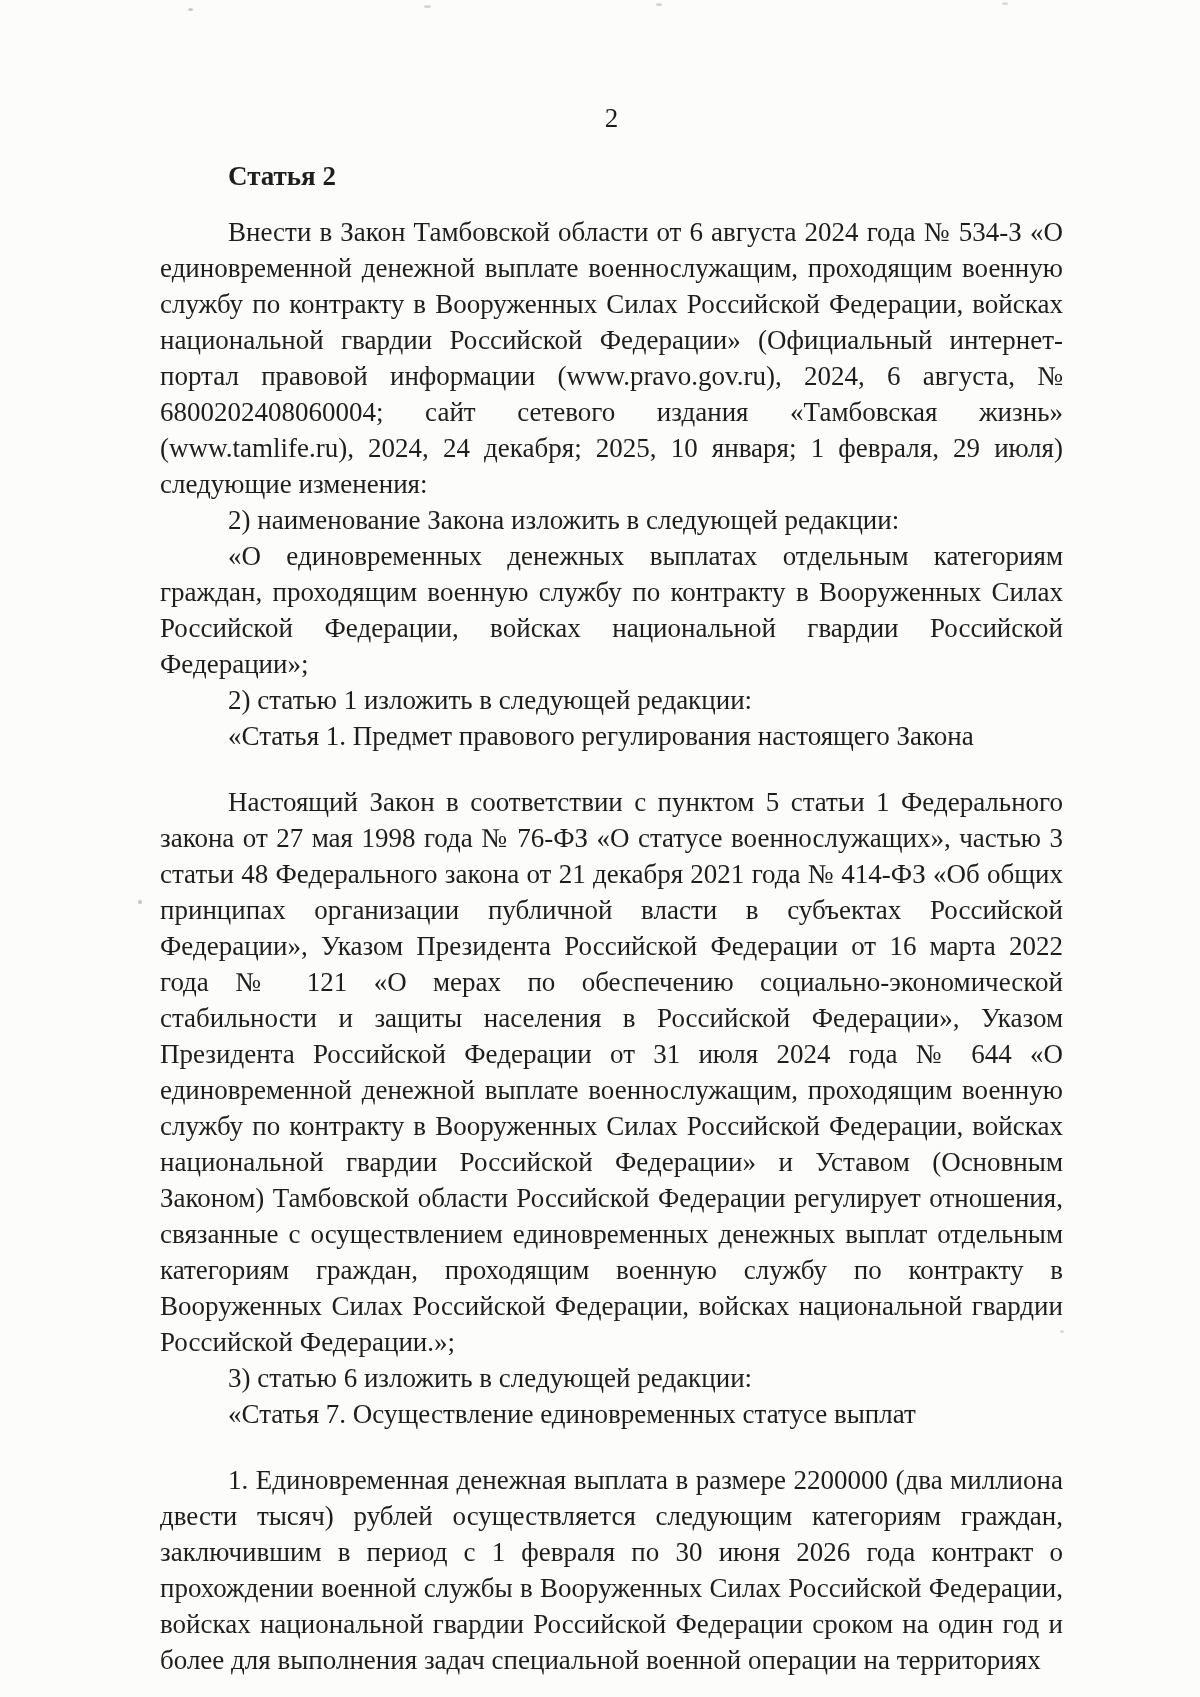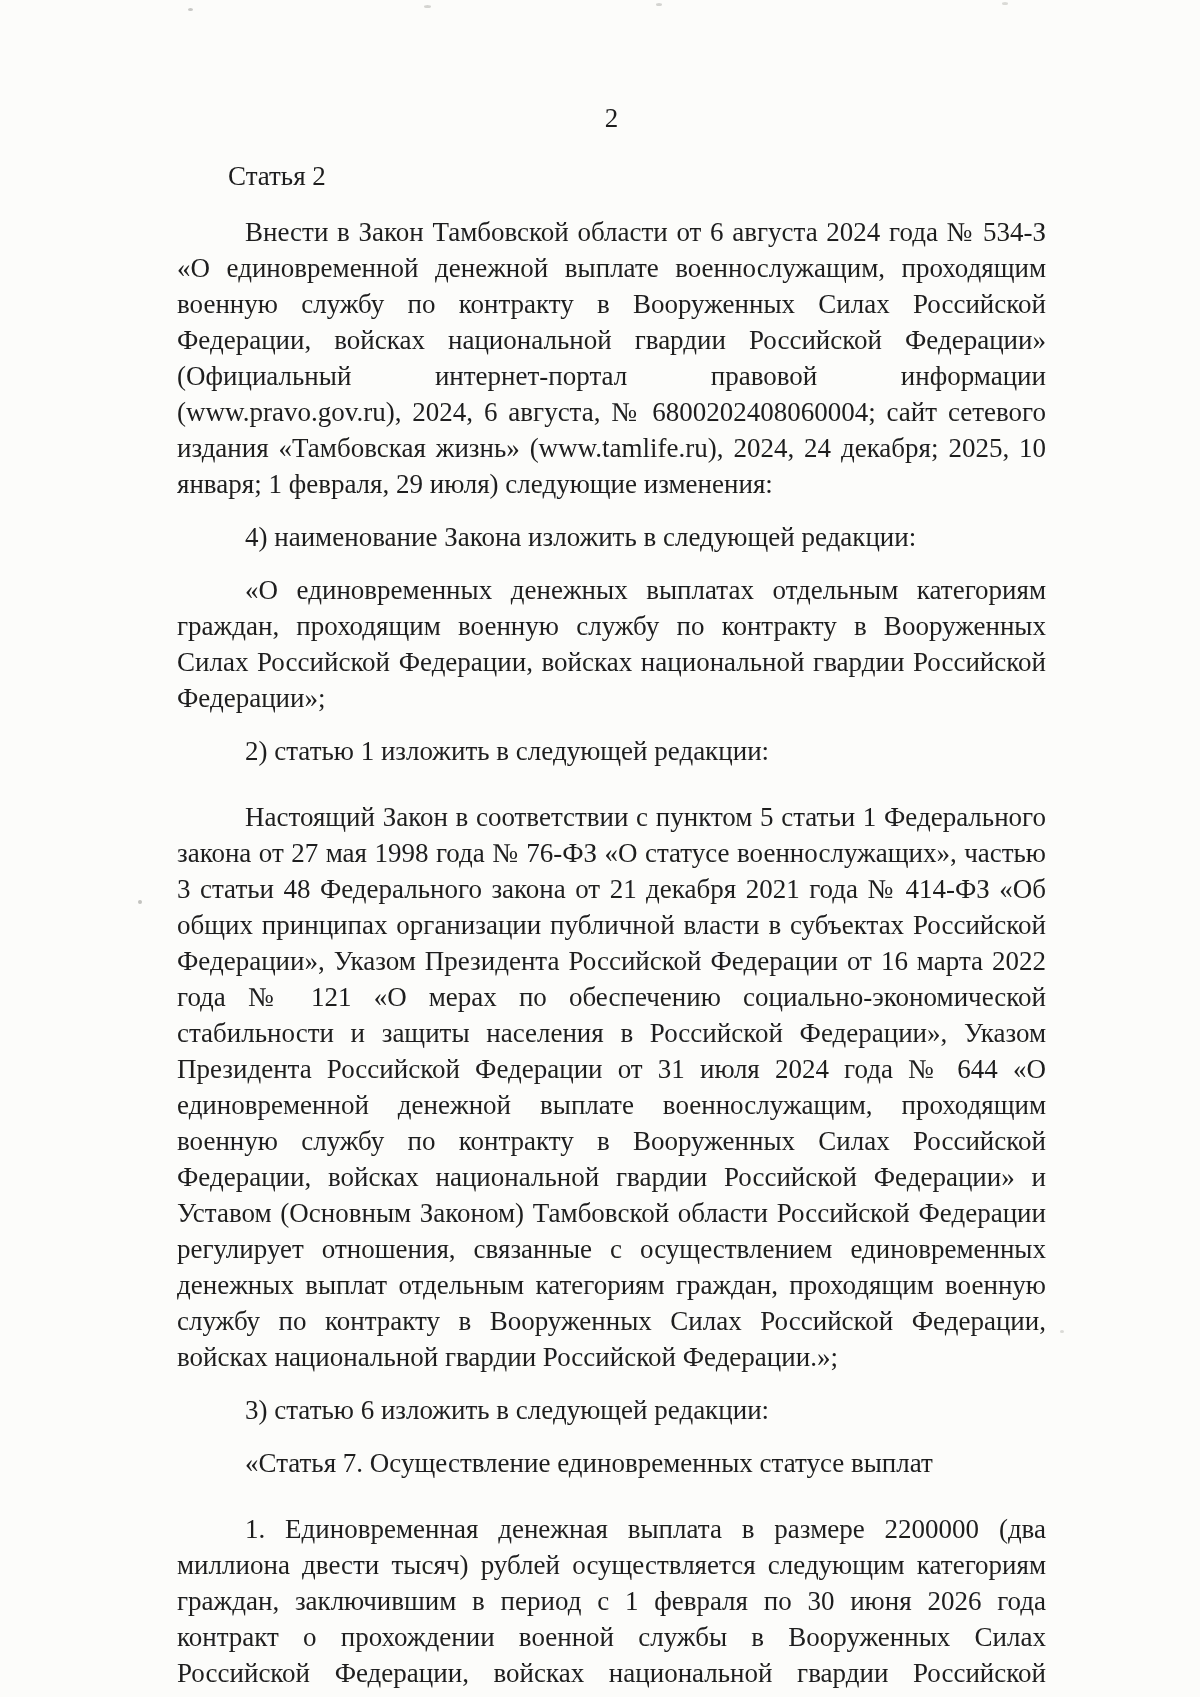--- a/index.html
+++ b/index.html
@@ -23,26 +23,26 @@
     position: absolute;
     left: 160px;
     top: 100px;
     width: 903px;
   }
   .pagenum {
     text-align: center;
     margin: 0 0 22px 0;
   }
   .heading {
-    font-weight: normal;
+    font-weight: bold;
     margin: 5px 0 20px 0;
     padding-left: 68px;
   }
   p.para {
-    margin: 17px;
+    margin: 0;
     text-indent: 68px;
     text-align: justify;
   }
   p.gap-top {
     margin-top: 30px;
   }
   .bold {
     font-weight: normal;
   }
   
@@ -71,26 +71,27 @@
   <span class="speck sp6"></span>
 
   <div class="content">
 
     <div class="pagenum">2</div>
 
     <p class="heading">Статья 2</p>
 
     <p class="para">Внести в Закон Тамбовской области от 6 августа 2024 года № 534-З «О единовременной денежной выплате военнослужащим, проходящим военную службу по контракту в Вооруженных Силах Российской Федерации, войсках национальной гвардии Российской Федерации» (Официальный интернет-портал правовой информации (www.pravo.gov.ru), 2024, 6 августа, № 6800202408060004; сайт сетевого издания «Тамбовская жизнь» (www.tamlife.ru), 2024, 24 декабря; 2025, 10 января; 1 февраля, 29 июля) следующие изменения:</p>
 
-    <p class="para">4) наименование Закона изложить в следующей редакции:</p>
+    <p class="para">2) наименование Закона изложить в следующей редакции:</p>
 
     <p class="para bold">«О единовременных денежных выплатах отдельным категориям граждан, проходящим военную службу по контракту в Вооруженных Силах Российской Федерации, войсках национальной гвардии Российской Федерации»;</p>
 
     <p class="para">2) статью 1 изложить в следующей редакции:</p>
 
+    <p class="para"><span>«Статья 1. </span><span class="bold">Предмет правового регулирования настоящего Закона</span></p>
 
     <p class="para gap-top">Настоящий Закон в соответствии с пунктом 5 статьи 1 Федерального закона от 27 мая 1998 года № 76-ФЗ «О статусе военнослужащих», частью 3 статьи 48 Федерального закона от 21 декабря 2021 года № 414-ФЗ «Об общих принципах организации публичной власти в субъектах Российской Федерации», Указом Президента Российской Федерации от 16 марта 2022 года № 121 «О мерах по обеспечению социально-экономической стабильности и защиты населения в Российской Федерации», Указом Президента Российской Федерации от 31 июля 2024 года № 644 «О единовременной денежной выплате военнослужащим, проходящим военную службу по контракту в Вооруженных Силах Российской Федерации, войсках национальной гвардии Российской Федерации» и Уставом (Основным Законом) Тамбовской области Российской Федерации регулирует отношения, связанные с осуществлением единовременных денежных выплат отдельным категориям граждан, проходящим военную службу по контракту в Вооруженных Силах Российской Федерации, войсках национальной гвардии Российской Федерации.»;</p>
 
     <p class="para">3) статью 6 изложить в следующей редакции:</p>
 
     <p class="para"><span>«Статья 7. </span><span class="bold">Осуществление единовременных статусе выплат</span></p>
 
     <p class="para gap-top">1. Единовременная денежная выплата в размере 2200000 (два миллиона двести тысяч) рублей осуществляется следующим категориям граждан, заключившим в период с 1 февраля по 30 июня 2026 года контракт о прохождении военной службы в Вооруженных Силах Российской Федерации, войсках национальной гвардии Российской Федерации сроком на один год и более для выполнения задач специальной военной операции на территориях</p>
 
   </div>

